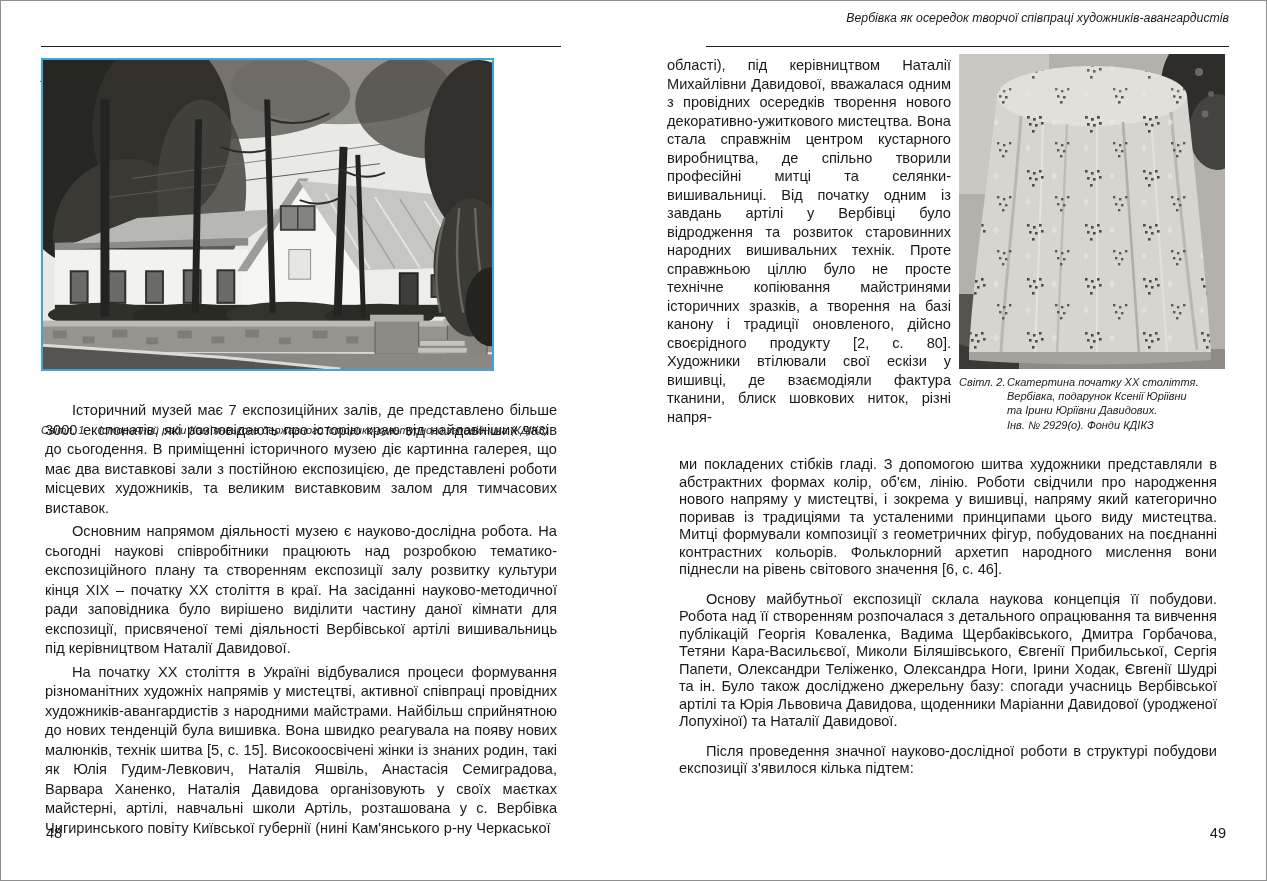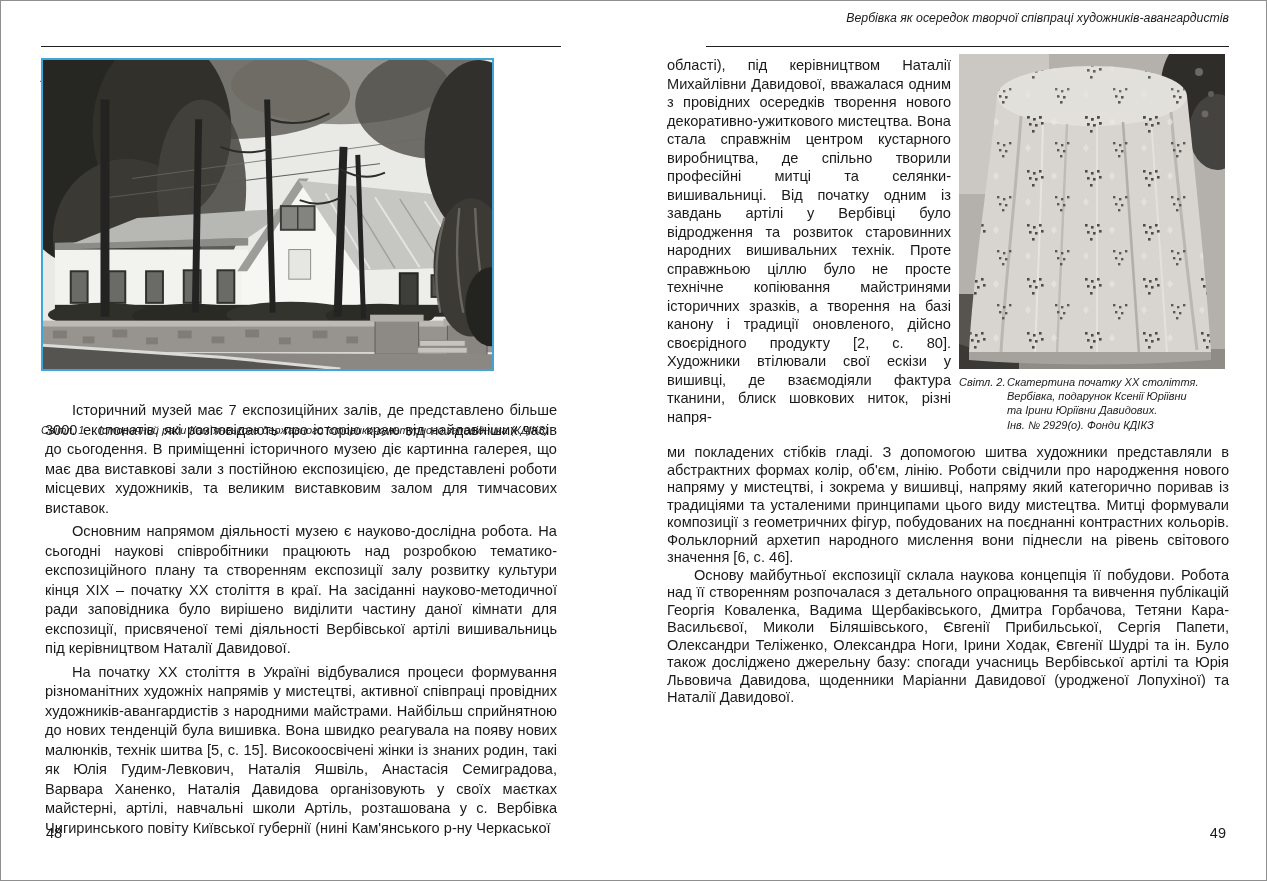--- a/index.html
+++ b/index.html
@@ -70,21 +70,21 @@
   .col-text {
     position:absolute; left:0; top:55px; width:284px;
     font-size:14.6px; line-height:18.5px;
     text-align:justify;
   }
   .body-right {
     position:absolute; left:0; top:443px; width:562px;
     font-size:14.6px; line-height:17.5px;
     text-align:justify;
   }
-  .body-right p { margin:0; text-indent:27px; }
+  .body-right p { margin:12px; text-indent:27px; }
   .body-right p.cont { text-indent:0; }
 
   .pagenum {
     position:absolute; top:824px;
     font-size:14.5px; color:#1a1a1a;
   }
   #pagenum-48 { left:5px; }
   #pagenum-49 { right:3px; }
 </style>
 </head>
@@ -290,18 +290,19 @@
         <div>Скатертина початку XX століття.</div>
         <div>Вербівка, подарунок Ксенії Юріївни</div>
         <div>та Ірини Юріївни Давидових.</div>
         <div>Інв. № 2929(о). Фонди КДІКЗ</div>
       </span>
     </div>
 
     <div class="body-right">
       <p class="cont">ми покладених стібків гладі. З допомогою шитва художники представляли в абстрактних формах колір, об'єм, лінію. Роботи свідчили про народження нового напряму у мистецтві, і зокрема у вишивці, напряму який категорично поривав із традиціями та усталеними принципами цього виду мистецтва. Митці формували композиції з геометричних фігур, побудованих на поєднанні контрастних кольорів. Фольклорний архетип народного мислення вони піднесли на рівень світового значення [6, с. 46].</p>
       <p>Основу майбутньої експозиції склала наукова концепція її побудови. Робота над її створенням розпочалася з детального опрацювання та вивчення публікацій Георгія Коваленка, Вадима Щербаківського, Дмитра Горбачова, Тетяни Кара-Васильєвої, Миколи Біляшівського, Євгенії Прибильської, Сергія Папети, Олександри Теліженко, Олександра Ноги, Ірини Ходак, Євгенії Шудрі та ін. Було також досліджено джерельну базу: спогади учасниць Вербівської артілі та Юрія Львовича Давидова, щоденники Маріанни Давидової (уродженої Лопухіної) та Наталії Давидової.</p>
+      <p>Після проведення значної науково-дослідної роботи в структурі побудови експозиції з'явилося кілька підтем:</p>
     </div>
 
     <div class="pagenum" id="pagenum-49">49</div>
   </div>
 
 </div>
 
 </body></html>

